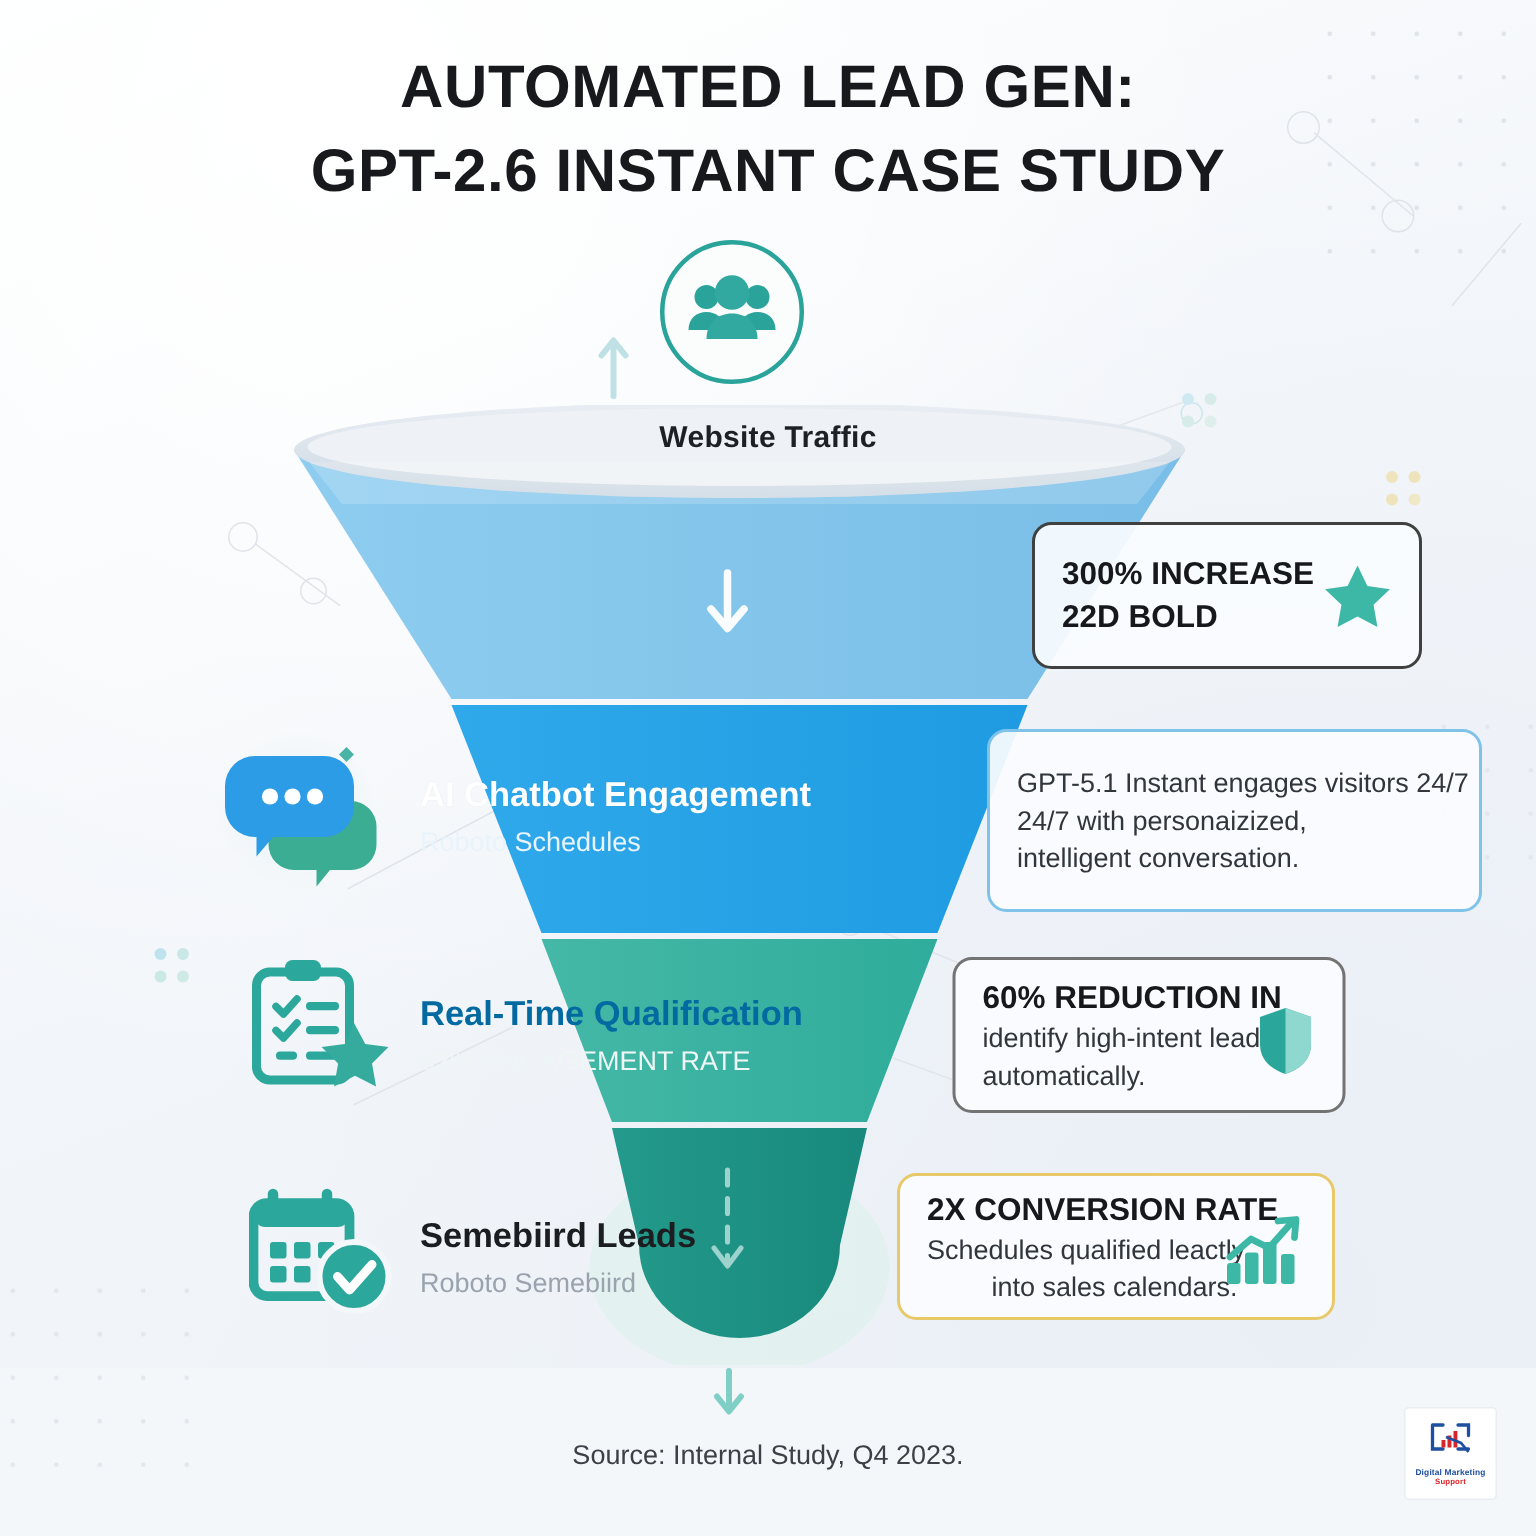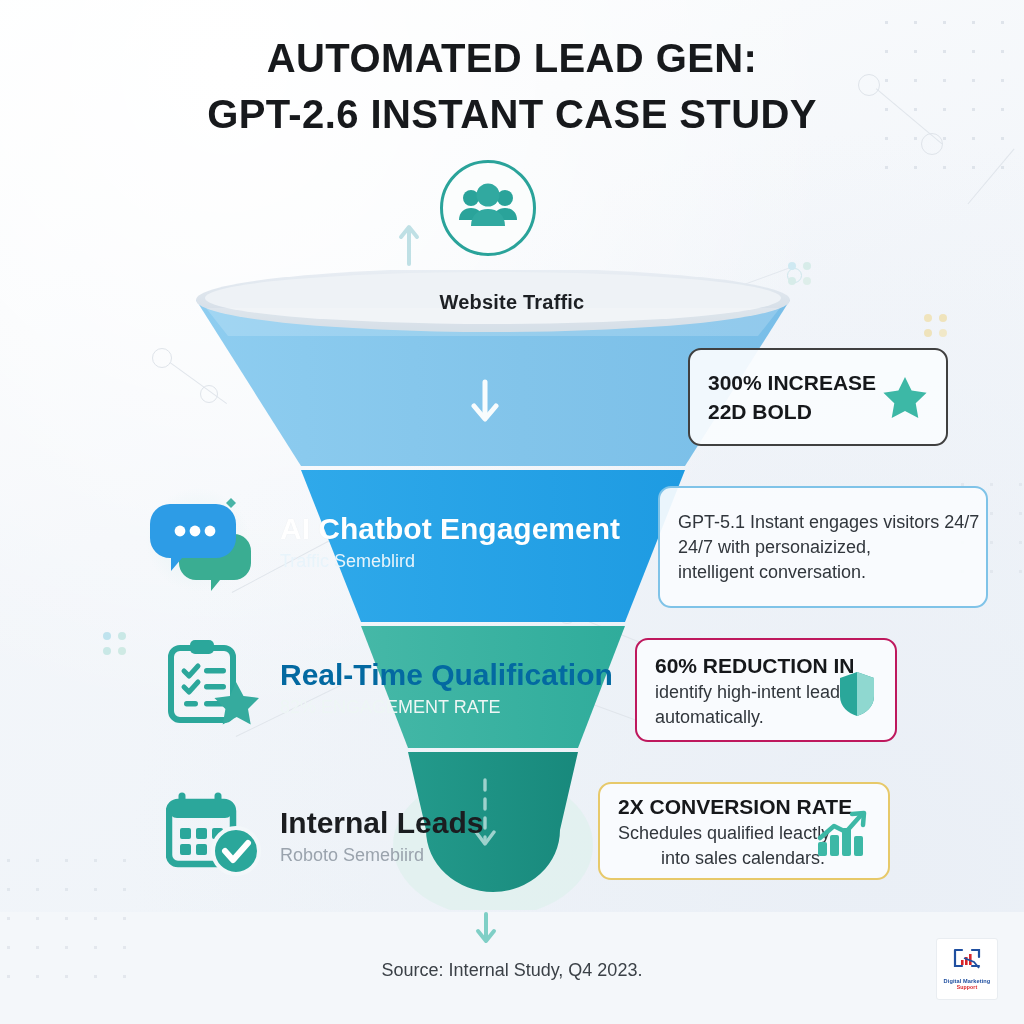--- a/index.html
+++ b/index.html
@@ -51,25 +51,25 @@
     border-radius:50%; border:3.5px solid #2aa39a; background:#fbfdfd;
     display:flex; align-items:center; justify-content:center;
   }
   .up-arrow { position:absolute; left:398px; top:222px; }
 
   
   .funnel { position:absolute; left:188px; top:270px; width:610px; height:640px; }
 
   
   .stage-text { position:absolute; }
-  .stage-title { font-size:30px; font-weight:bold; line-height:30px; white-space:nowrap; }
+  .stage-title { font-size:23px; font-weight:bold; line-height:30px; white-space:nowrap; }
   .stage-sub   { font-size:18px; line-height:24px; margin-top:5px; white-space:nowrap; }
 
   .top-label {
-    position:absolute; left:0; width:1024px; top:291px; text-align:center;
+    position:absolute; left:0; width:1024px; top:281px; text-align:center;
     font-size:20px; font-weight:bold; color:#1d2024; letter-spacing:.2px;
   }
 
   
   .left-icon { position:absolute; }
   .icon-halo {
     position:absolute; border-radius:50%;
     background:radial-gradient(circle,#e4f3f4 0%, rgba(228,243,244,0) 70%);
   }
 
@@ -238,36 +238,36 @@
       <path d="M12 2 L12 26" stroke="#7fcfc6" stroke-width="4" stroke-linecap="round" fill="none"></path>
       <path d="M4 19 L12 29 L20 19" stroke="#7fcfc6" stroke-width="4" stroke-linecap="round" stroke-linejoin="round" fill="none"></path>
     </svg>
   </div>
 
   <div class="stage-text" style="left:280px; top:514px;">
     <div class="stage-title" style="color:#ffffff; text-shadow:0 0 1px rgba(0,0,0,.08);">
       <span>AI Chatbot Engagement</span>
     </div>
     <div class="stage-sub" style="color:#e8f4fb;">
-      <span>Traffic Semeblird</span>
+      <span>Roboto Schedules</span>
     </div>
   </div>
 
   <div class="stage-text" style="left:280px; top:660px;">
     <div class="stage-title" style="color:#0369a1;">
       <span>Real-Time Qualification</span>
     </div>
     <div class="stage-sub" style="color:#eef6f5;">
       <span>82% ENGAGEMENT RATE</span>
     </div>
   </div>
 
   <div class="stage-text" style="left:280px; top:808px;">
     <div class="stage-title" style="color:#1b1d20;">
-      <span>Internal Leads</span>
+      <span>Semebiird Leads</span>
     </div>
     <div class="stage-sub" style="color:#9aa3ad;">
       <span>Roboto Semebiird</span>
     </div>
   </div>
 
   <div class="left-icon" style="left:150px; top:492px;">
     <div class="icon-halo" style="left:-6px; top:-4px; width:108px; height:104px;"></div>
     <svg width="104" height="100" viewBox="0 0 104 100" style="position:relative;">
       <path d="M46,42 h38 a17,17 0 0 1 17,17 v12 a17,17 0 0 1 -17,17 h-14 l-9,11 v-11 h-15 a17,17 0 0 1 -17,-17 v-12 a17,17 0 0 1 17,-17 z" fill="#3aad92"></path>
@@ -322,21 +322,21 @@
   </div>
 
   <div class="callout" style="left:658px; top:486px; width:330px; height:122px; border:2px solid #7fc3e8; align-items:flex-start; padding-top:22px;">
     <div class="txt">
       <div class="c-body c-body-line">GPT-5.1 Instant engages visitors 24/7</div>
       <div class="c-body c-body-line">24/7 with personaizized,</div>
       <div class="c-body c-body-line">intelligent conversation.</div>
     </div>
   </div>
 
-  <div class="callout" style="left:635px; top:638px; width:262px; height:104px; border:2px solid #be185d;">
+  <div class="callout" style="left:635px; top:638px; width:262px; height:104px; border:2px solid #737373;">
     <div class="txt">
       <div class="c-head">60% REDUCTION IN</div>
       <div class="c-body c-body-line">identify high-intent leads</div>
       <div class="c-body c-body-line">automatically.</div>
     </div>
     <div class="c-icon" style="margin-left:-36px; align-self:flex-end; margin-bottom:6px;">
       <svg width="40" height="48" viewBox="0 0 40 48">
         <path d="M20,2 l17,6 v18 c0,11 -8,17 -17,20 c-9,-3 -17,-9 -17,-20 v-18 z" fill="#2aa79a"></path>
         <path d="M20,2 l17,6 v18 c0,11 -8,17 -17,20 z" fill="#8fd8d0"></path>
       </svg>

